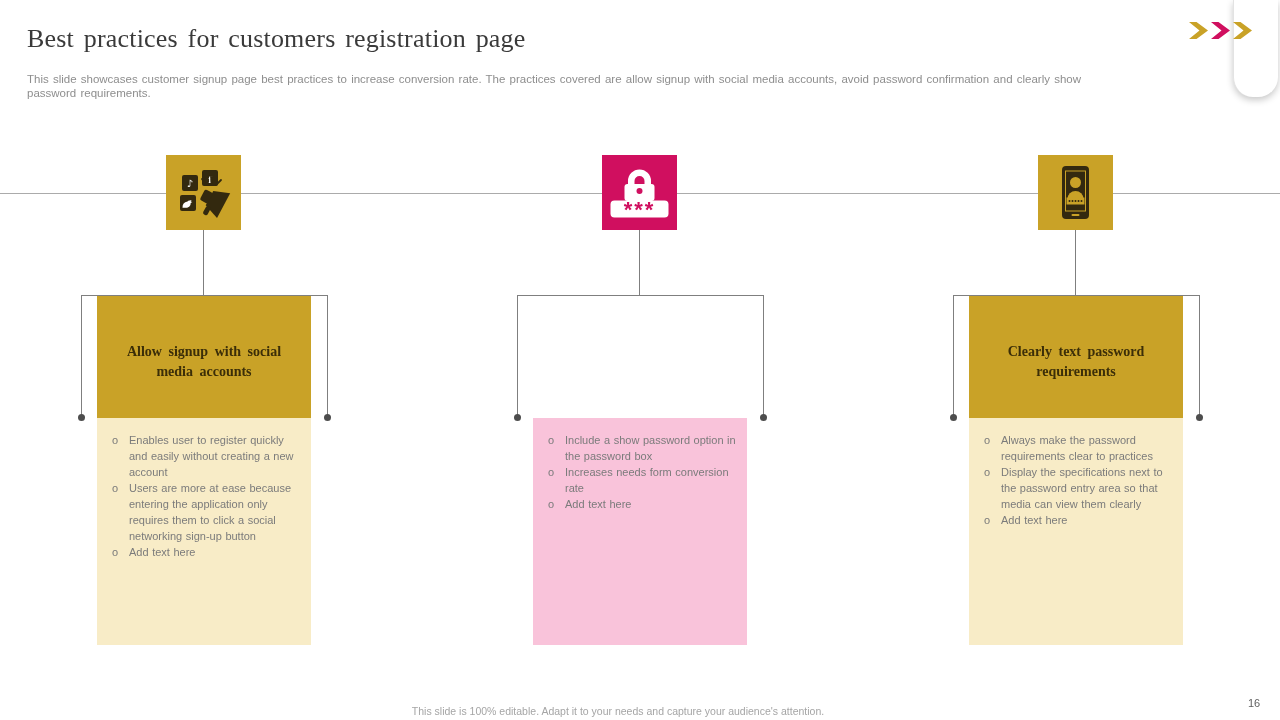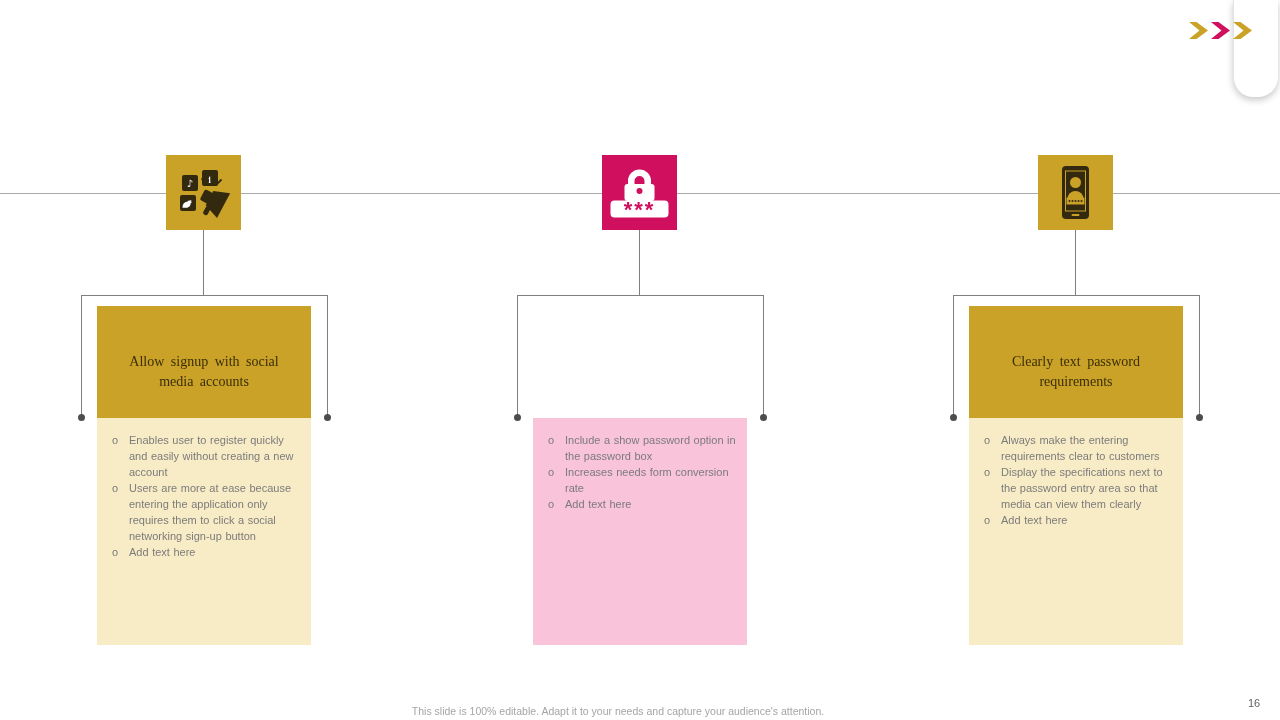--- a/index.html
+++ b/index.html
@@ -25,23 +25,23 @@
   
   .c1{--cx:204px}.c2{--cx:640px}.c3{--cx:1076px}
   .icon-box{position:absolute;top:155px;left:calc(var(--cx) - 38px);width:75px;height:75px;}
   .icon-box.gold{background:#c9a227;}
   .icon-box.pink{background:#d00f5f;}
   .connector{position:absolute;top:230px;left:calc(var(--cx) - 1px);width:1px;height:65px;background:#7f7f7f;}
   .bracket{position:absolute;top:295px;left:calc(var(--cx) - 123px);width:245px;height:121px;
            border-top:1px solid #7f7f7f;border-left:1px solid #7f7f7f;border-right:1px solid #7f7f7f;}
   .dot{position:absolute;bottom:-4px;width:7px;height:7px;border-radius:50%;background:#4d4d4d;}
   .dot.l{left:-4px}.dot.r{right:-4px}
-  .header-box{position:absolute;top:306px;left:calc(var(--cx) - 107px);width:214px;height:132px;
+  .header-box{position:absolute;top:296px;left:calc(var(--cx) - 107px);width:214px;height:132px;
               display:flex;align-items:center;justify-content:center;text-align:center;
-              font-family:"Liberation Serif",serif;font-weight:normal;font-size:14px;
+              font-family:"Liberation Serif",serif;font-weight:bold;font-size:14px;
               line-height:20px;word-spacing:3px;padding:0 18px;box-sizing:border-box;}
   .header-box.gold{background:#c9a227;color:#3b2e08;}
   .header-box.pink{background:#d00f5f;color:#fae9f2;}
   .panel{position:absolute;top:418px;left:calc(var(--cx) - 107px);width:214px;height:227px;
          box-sizing:border-box;padding:14px 10px 0 15px;}
   .panel.cream{background:#f8ecc7;}
   .panel.lpink{background:#f9c3da;}
   .bullet{display:flex;font-size:11px;line-height:16px;color:#7b7b7b;word-spacing:.5px;}
   .bullet .mk{flex:0 0 12px;margin-right:5px;}
   .bullet .tx{flex:1;}
@@ -49,20 +49,22 @@
   
   .footer-text{position:absolute;left:0;top:705px;width:1236px;text-align:center;
                font-size:10.5px;color:#a5a5a5;}
   .page-num{position:absolute;left:1248px;top:697px;font-size:11px;color:#5f5f5f;}
 </style>
 </head>
 <body>
 
 <div class="slide">
 
+  <div class="title">Best practices for customers registration page</div>
+  <div class="subtitle">This slide showcases customer signup page best practices to increase conversion rate. The practices covered are allow signup with social media accounts, avoid password confirmation and clearly show password requirements.</div>
 
   <div class="corner-tab"></div>
   <svg class="chev p1" viewBox="0 0 19 17">
     <polygon points="0,0 7.5,0 19,8.5 7.5,17 0,17 10.5,8.5" fill="#C9A227"></polygon>
   </svg>
   <svg class="chev p2" viewBox="0 0 19 17">
     <polygon points="0,0 7.5,0 19,8.5 7.5,17 0,17 10.5,8.5" fill="#D00F5F"></polygon>
   </svg>
   <svg class="chev p3" viewBox="0 0 19 17">
     <polygon points="0,0 7.5,0 19,8.5 7.5,17 0,17 10.5,8.5" fill="#C9A227"></polygon>
@@ -163,21 +165,21 @@
   </div>
   <div class="connector c3"></div>
   <div class="bracket c3">
     <div class="dot l"></div>
     <div class="dot r"></div>
   </div>
   <div class="header-box gold c3">Clearly text password requirements</div>
   <div class="panel cream c3">
     <div class="bullet">
       <span class="mk">o</span>
-      <span class="tx">Always make the entering requirements clear to customers</span>
+      <span class="tx">Always make the password requirements clear to practices</span>
     </div>
     <div class="bullet">
       <span class="mk">o</span>
       <span class="tx">Display the specifications next to the password entry area so that media can view them clearly</span>
     </div>
     <div class="bullet">
       <span class="mk">o</span>
       <span class="tx">Add text here</span>
     </div>
   </div>

